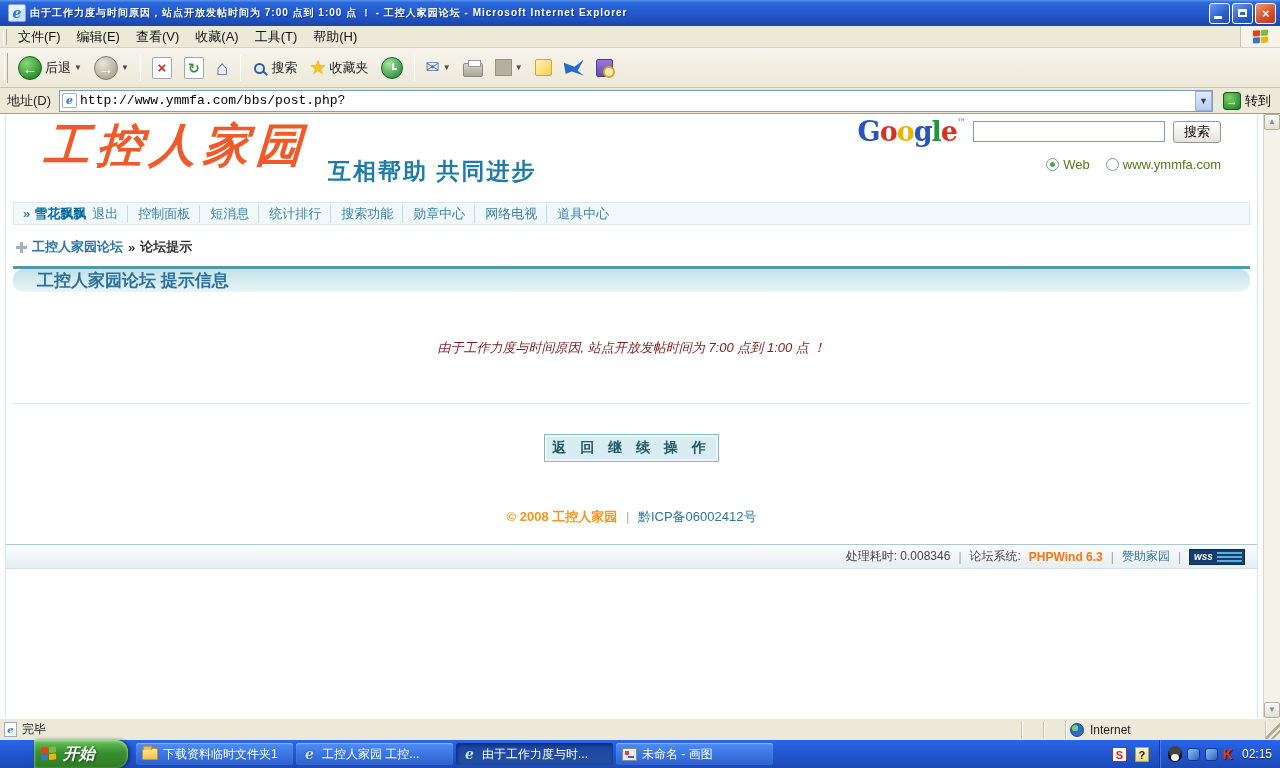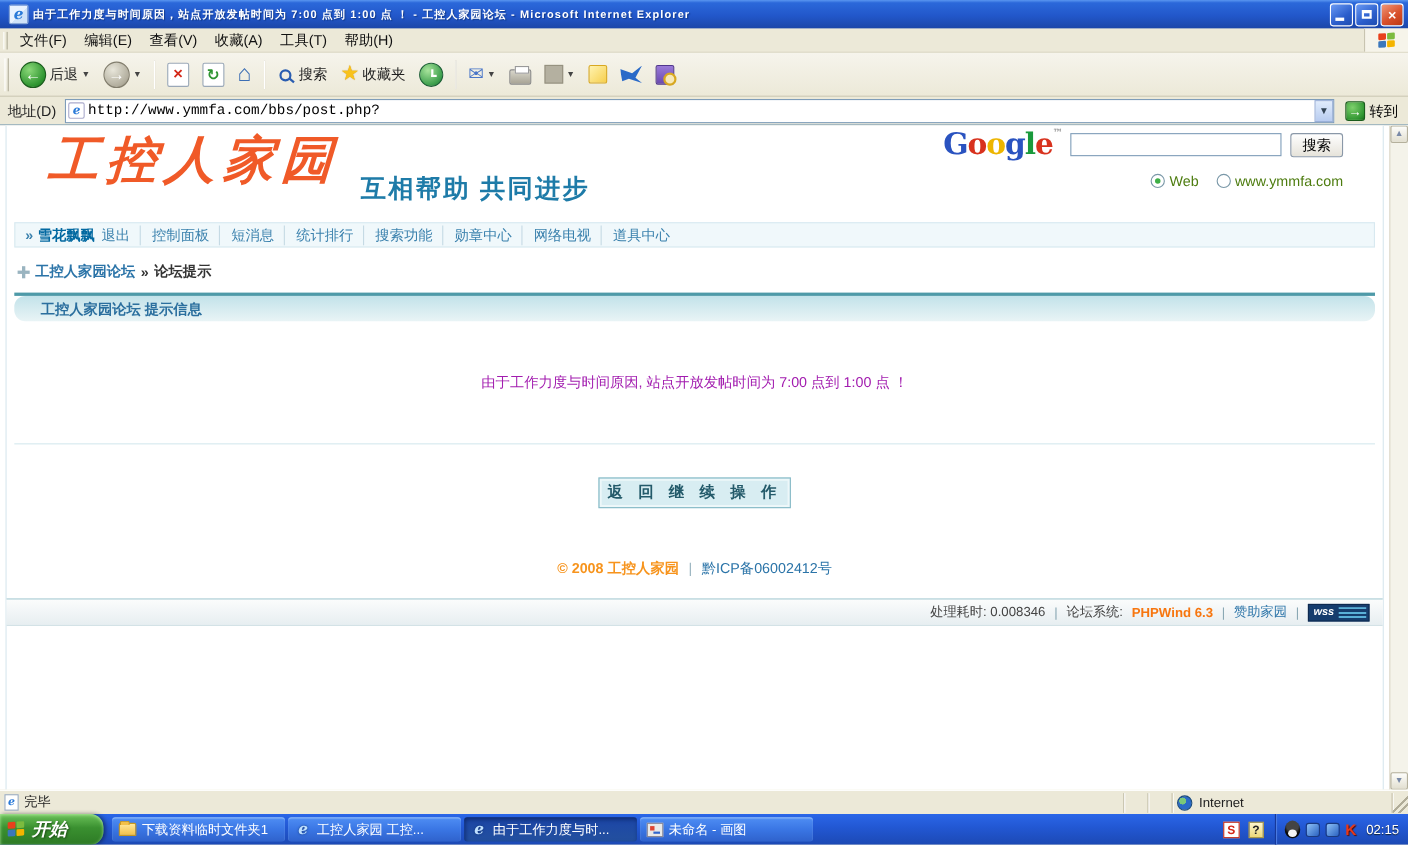--- a/index.html
+++ b/index.html
@@ -116,23 +116,23 @@
   .breadcrumb { margin:13px 10px 10px; font-size:13px; display:flex; align-items:center; gap:5px; }
   .bc-icon { width:11px; height:11px; position:relative; }
   .bc-icon::before { content:""; position:absolute; left:4px; top:0; width:3px; height:11px; background:#9ab4c0; }
   .bc-icon::after { content:""; position:absolute; left:0; top:4px; width:11px; height:3px; background:#9ab4c0; }
   .bc-forum { color:#2b74a8; font-weight:bold; text-decoration:none; cursor:pointer; }
   .bc-sep { color:#333; font-weight:bold; }
   .bc-current { color:#333; font-weight:bold; }
 
   .panel { margin:2px 7px 0; border-top:3px solid #4e9aa8; }
   .panel-header { height:23px; background:linear-gradient(#c2e2e9,#e9f4f6); color:#2b6f9e; font-weight:bold;
-    font-size:13px; display:flex; align-items:center; padding-left:24px;border-radius:10px; }
+    font-size:17px; display:flex; align-items:center; padding-left:24px;border-radius:10px; }
   .panel-body { min-height:112px; display:flex; align-items:center; justify-content:center;
-    font-size:13px; color:#a21caf; border-bottom:1px solid #d4e8ee; }
+    font-size:13px; color:#7f1d1d; border-bottom:1px solid #d4e8ee;font-style:italic; }
 
   .btn-row { text-align:center; margin-top:30px; }
   .return-btn { display:inline-block; background:#d8edf2; border:1px solid #86b9c6; box-shadow:inset 0 0 0 2px #edf7f9;
     padding:4px 7px; font-size:14px; font-weight:bold; color:#235a6a; letter-spacing:5px; cursor:pointer; }
 
   .copyright { margin-top:46px; text-align:center; font-size:13px; }
   .copy-main { color:#f7941d; font-weight:bold; cursor:pointer; }
   .copy-sep { color:#9ab4c0; margin:0 5px; }
   .copy-icp { color:#2b74a8; cursor:pointer; }
 
@@ -155,21 +155,21 @@
   .sb-zone { width:200px; gap:6px; }
   .page-ic { width:13px; height:15px; background:#fff; border:1px solid #9ab; color:#2a7ad8;
     font:italic bold 10px/13px "DejaVu Serif",serif; text-align:center; }
   .globe-ic { width:14px; height:14px; border-radius:50%; border:1px solid #1a4a7a;
     background:radial-gradient(circle at 35% 35%,#7ac87a 0 28%,#2a6ac8 30%); }
   .grip { width:14px; height:18px; background:
     linear-gradient(135deg,transparent 50%,#b0ac98 50% 60%,transparent 60% 70%,#b0ac98 70% 80%,transparent 80%); }
 
   
   .taskbar { position:absolute; bottom:0; left:0; right:0; height:28px;
-    background:linear-gradient(#2a66e8,#2257d2 45%,#1c49b4); display:flex; align-items:stretch; }
+    background:linear-gradient(#2a66e8,#2257d2 45%,#1c49b4); display:flex; align-items:stretch;padding-left:34px; }
   .start-btn { width:94px; border-radius:0 12px 12px 0; cursor:pointer;
     background:linear-gradient(#6cc25a,#3a9030 45%,#2d7a25); box-shadow:inset 0 1px 3px #aee89a, 2px 0 4px rgba(0,0,0,.45);
     display:flex; align-items:center; gap:6px; padding-left:7px; color:#fff; font-weight:bold; font-style:italic;
     font-size:16px; text-shadow:1px 1px 2px #1c4a16; }
   .tasks { display:flex; align-items:center; gap:3px; margin-left:8px; }
   .task-btn { width:157px; height:22px; border-radius:3px; cursor:pointer;
     background:linear-gradient(#4f8ef4,#3a76e4 50%,#2f62cc); box-shadow:inset 0 1px 1px #8cb6f8;
     color:#fff; font-size:12px; display:flex; align-items:center; gap:5px; padding:0 6px; overflow:hidden; white-space:nowrap; }
   .task-btn.active { background:linear-gradient(#1c46a8,#23509e); box-shadow:inset 1px 2px 4px #0e2a70; }
   .task-label { overflow:hidden; text-overflow:ellipsis; }

